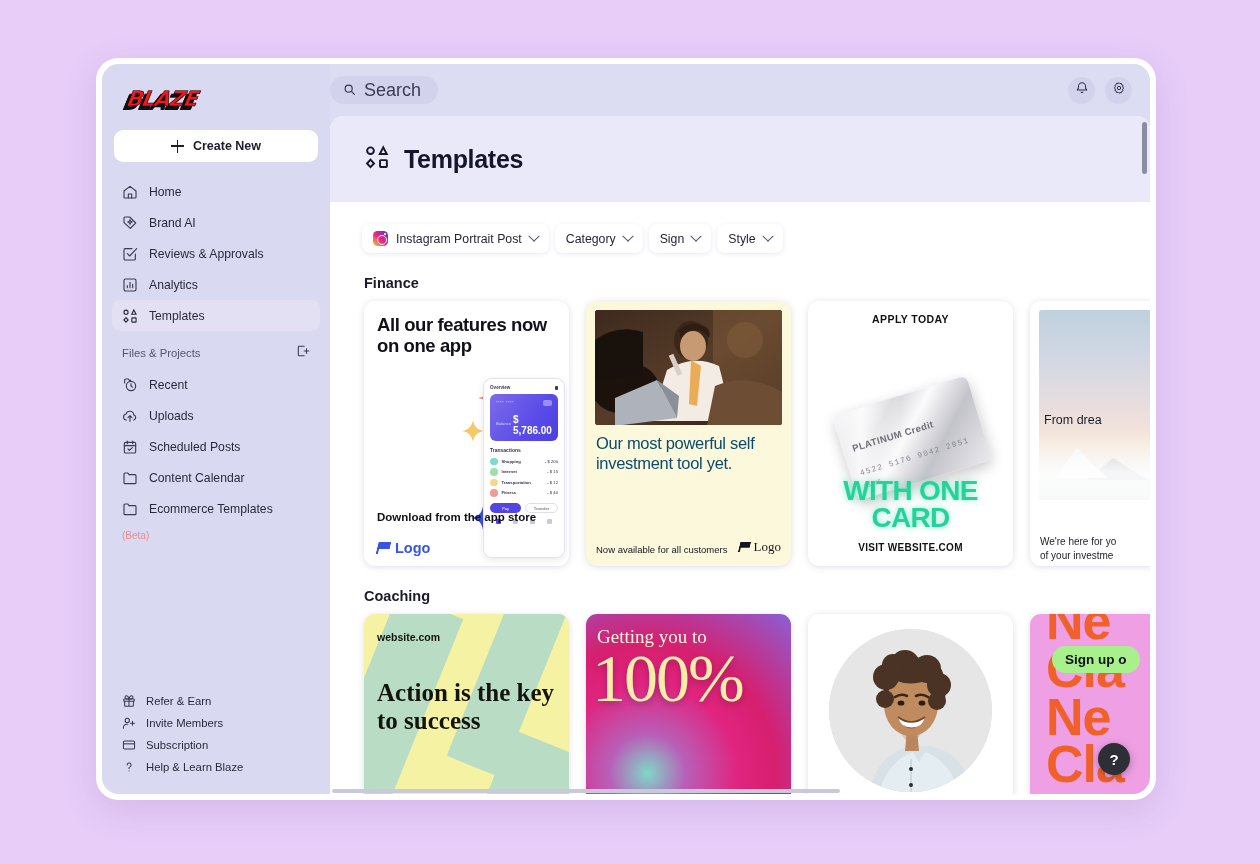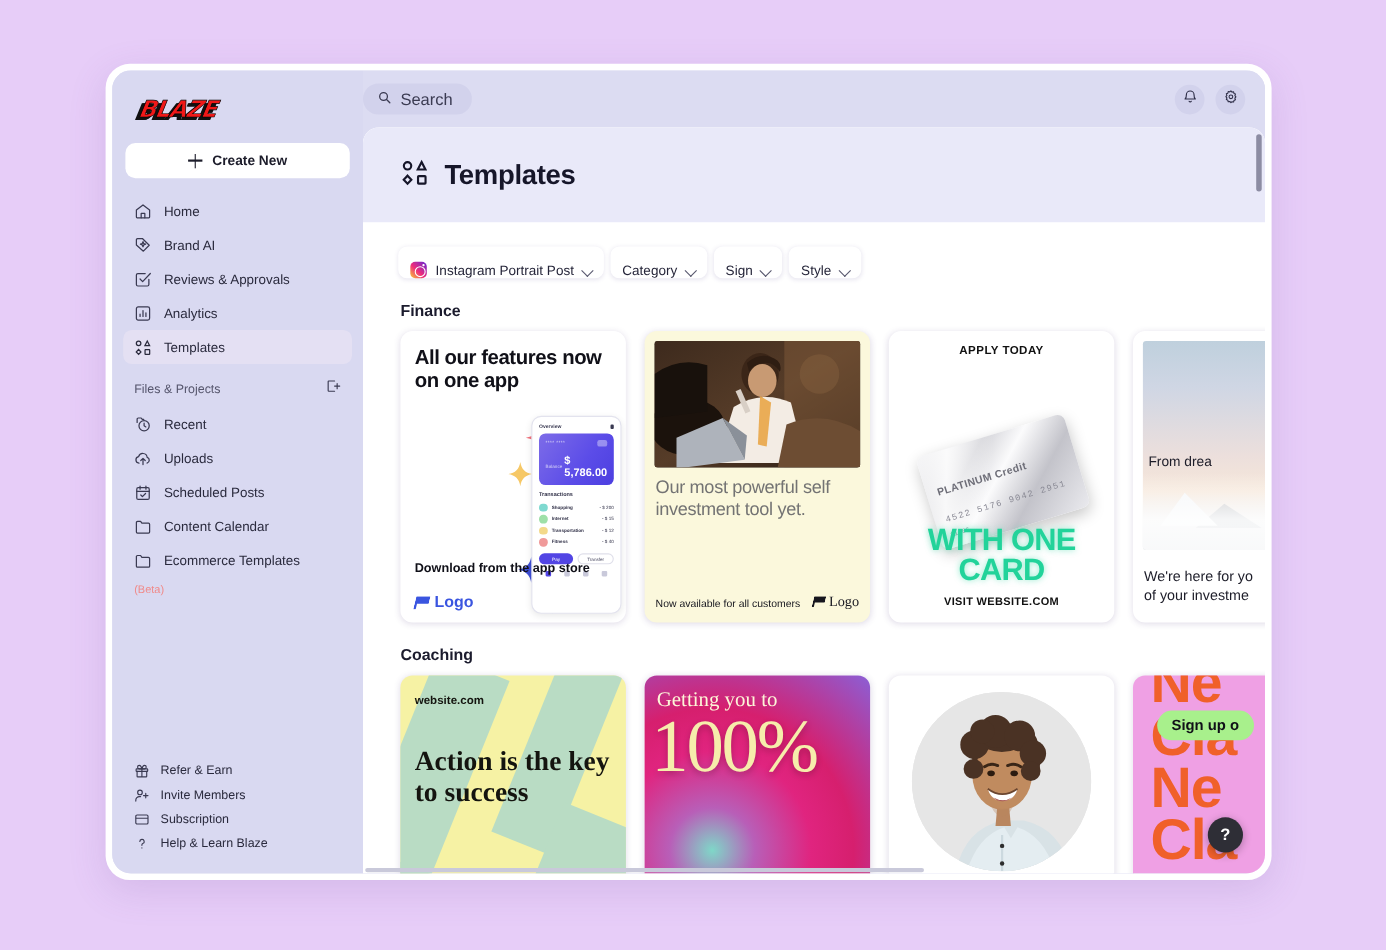--- a/index.html
+++ b/index.html
@@ -86,21 +86,21 @@
   
   .main { flex: 1 1 auto; height: 100%; display: flex; flex-direction: column; min-width: 0; position: relative; }
   .topbar {
     height: 52px; flex: 0 0 52px; background: #dcdcf2;
     display: flex; align-items: center; padding: 0 18px 0 0; gap: 10px;
   }
   .search-pill {
     display: flex; align-items: center; gap: 8px;
     height: 28px; padding: 0 17px 0 13px;
     background: #d2d2ec; border-radius: 14px;
-    font-size: 15px; color: #3b3b52; cursor: pointer;
+    font-size: 18px; color: #3b3b52; cursor: pointer;
     margin-left: 0;
   }
   .topbar .spacer2 { flex: 1 1 auto; }
   .round-btn {
     width: 27px; height: 27px; border-radius: 50%;
     background: #d2d2ec; display: flex; align-items: center; justify-content: center;
     cursor: pointer;
   }
 
   .content-area {
@@ -114,21 +114,21 @@
     padding: 0 34px; border-radius: 14px 14px 0 0;
   }
   .page-title { font-size: 25px; font-weight: bold; color: #16162a; letter-spacing: -.3px; }
 
   .filters {
     display: flex; align-items: center; gap: 0;
     padding: 22px 0 0 32px;
   }
   .filter-group { display: flex; align-items: center; gap: 6px; }
   .chip {
-    display: flex; align-items: flex-end; gap: 8px;
+    display: flex; align-items: center; gap: 8px;
     height: 29px; padding: 0 11px;
     background: #ffffff; border-radius: 8px;
     box-shadow: 0 1px 4px rgba(80,60,140,.13);
     font-size: 12.3px; color: #26263a; cursor: pointer; white-space: nowrap;
   }
   .chevron { width: 8px; height: 8px; border-right: 1.4px solid #55556c; border-bottom: 1.4px solid #55556c;
              transform: rotate(45deg) translate(-2px,-2px); flex: 0 0 8px; }
   .ig-ic {
     width: 15px; height: 15px; border-radius: 4.5px; flex: 0 0 15px;
     background: linear-gradient(45deg,#f9ce34,#ee2a7b 45%,#6228d7);
@@ -191,21 +191,21 @@
   .ph-nav i { width: 4.5px; height: 4.5px; background: #c9c9da; display:block; border-radius:1px; }
   .ph-nav i.on { background: #5245e4; }
   .spark { position: absolute; }
   .spark svg { display: block; }
 
   
   .c2 { background: #fbf8dc; }
   .c2 .photo { position: absolute; left: 9px; top: 9px; width: 187px; height: 115px; border-radius: 3px;
                overflow: hidden; background: #33231a; }
   .c2 .hl { position: absolute; left: 10px; top: 133px; right: 10px;
-            font-size: 16.5px; color: #737373; line-height: 1.2; letter-spacing: -.3px; }
+            font-size: 16.5px; color: #0c4a6e; line-height: 1.2; letter-spacing: -.3px; }
   .c2 .sub { position: absolute; left: 10px; bottom: 10px; font-size: 9.5px; color: #16161e; line-height: 1.3; }
   .c2 .logo2 { position: absolute; right: 10px; bottom: 11px; display:flex; align-items:center; gap:4px;
                font-family: "Liberation Serif", serif; font-size: 13px; color: #16161e; }
   .flagmark-d { width: 11px; height: 10px; background: #16161e; transform: skewX(-14deg);
                 clip-path: polygon(0 0,100% 0,100% 58%,18% 58%,18% 100%,0 100%); }
 
   
   .c3 { background: #fff; }
   .c3 .apply { position: absolute; top: 12px; left: 0; right: 0; text-align: center;
                font-size: 10.5px; font-weight: bold; color: #111; letter-spacing: .4px; }
@@ -238,21 +238,21 @@
   .c4 { background:#fff; }
   .c4 .sky { position:absolute; left:9px; top:9px; right:9px; height: 190px; border-radius:3px; overflow:hidden;
              background: linear-gradient(180deg,#bfd0dd 0%,#cfd6e4 22%,#ecdfdc 55%,#f6e7d9 72%,#e7e9ec 88%,#d3d8dd 100%); }
   .c4 .mtn { position:absolute; left:0; right:0; bottom:0; height: 70px;
              background: linear-gradient(180deg, rgba(255,255,255,0), rgba(255,255,255,.85) 60%); }
   .c4 .peak { position:absolute; bottom: 22px; left: 16px; width: 0; height: 0;
               border-left: 22px solid transparent; border-right: 30px solid transparent; border-bottom: 30px solid #f4f6f8; }
   .c4 .peak2 { position:absolute; bottom: 20px; left: 48px; width: 0; height: 0;
               border-left: 26px solid transparent; border-right: 34px solid transparent; border-bottom: 22px solid #8f99a6; opacity:.5;}
   .c4 .t { position:absolute; left: 14px; top: 112px; font-size: 12.5px; color:#1c1c28; white-space:nowrap; }
-  .c4 .sub { position:absolute; left: 10px; bottom: 16px; font-size: 13px; color:#1c1c28; line-height:1.35; white-space:nowrap; }
+  .c4 .sub { position:absolute; left: 10px; bottom: 4px; font-size: 10px; color:#1c1c28; line-height:1.35; white-space:nowrap; }
 
   
   .c5 { background: #f6f2a4; overflow:hidden; }
   .c5 .band { position:absolute; background:#b9dcc4; }
   .c5 .web { position:absolute; left: 13px; top: 17px; font-size: 10.5px; font-weight: bold; color:#14140f; }
   .c5 .hl { position:absolute; left: 13px; top: 65px; right: 8px; font-family:"Liberation Serif",serif;
             font-size: 25px; font-weight: bold; color:#14140f; line-height: 1.12; }
 
   
   .c6 { background: radial-gradient(circle at 30% 60%, #7fd7c8 0%, #b85fb8 18%, #e0247f 42%, #d61f6e 60%, #8b5fd6 100%); }

